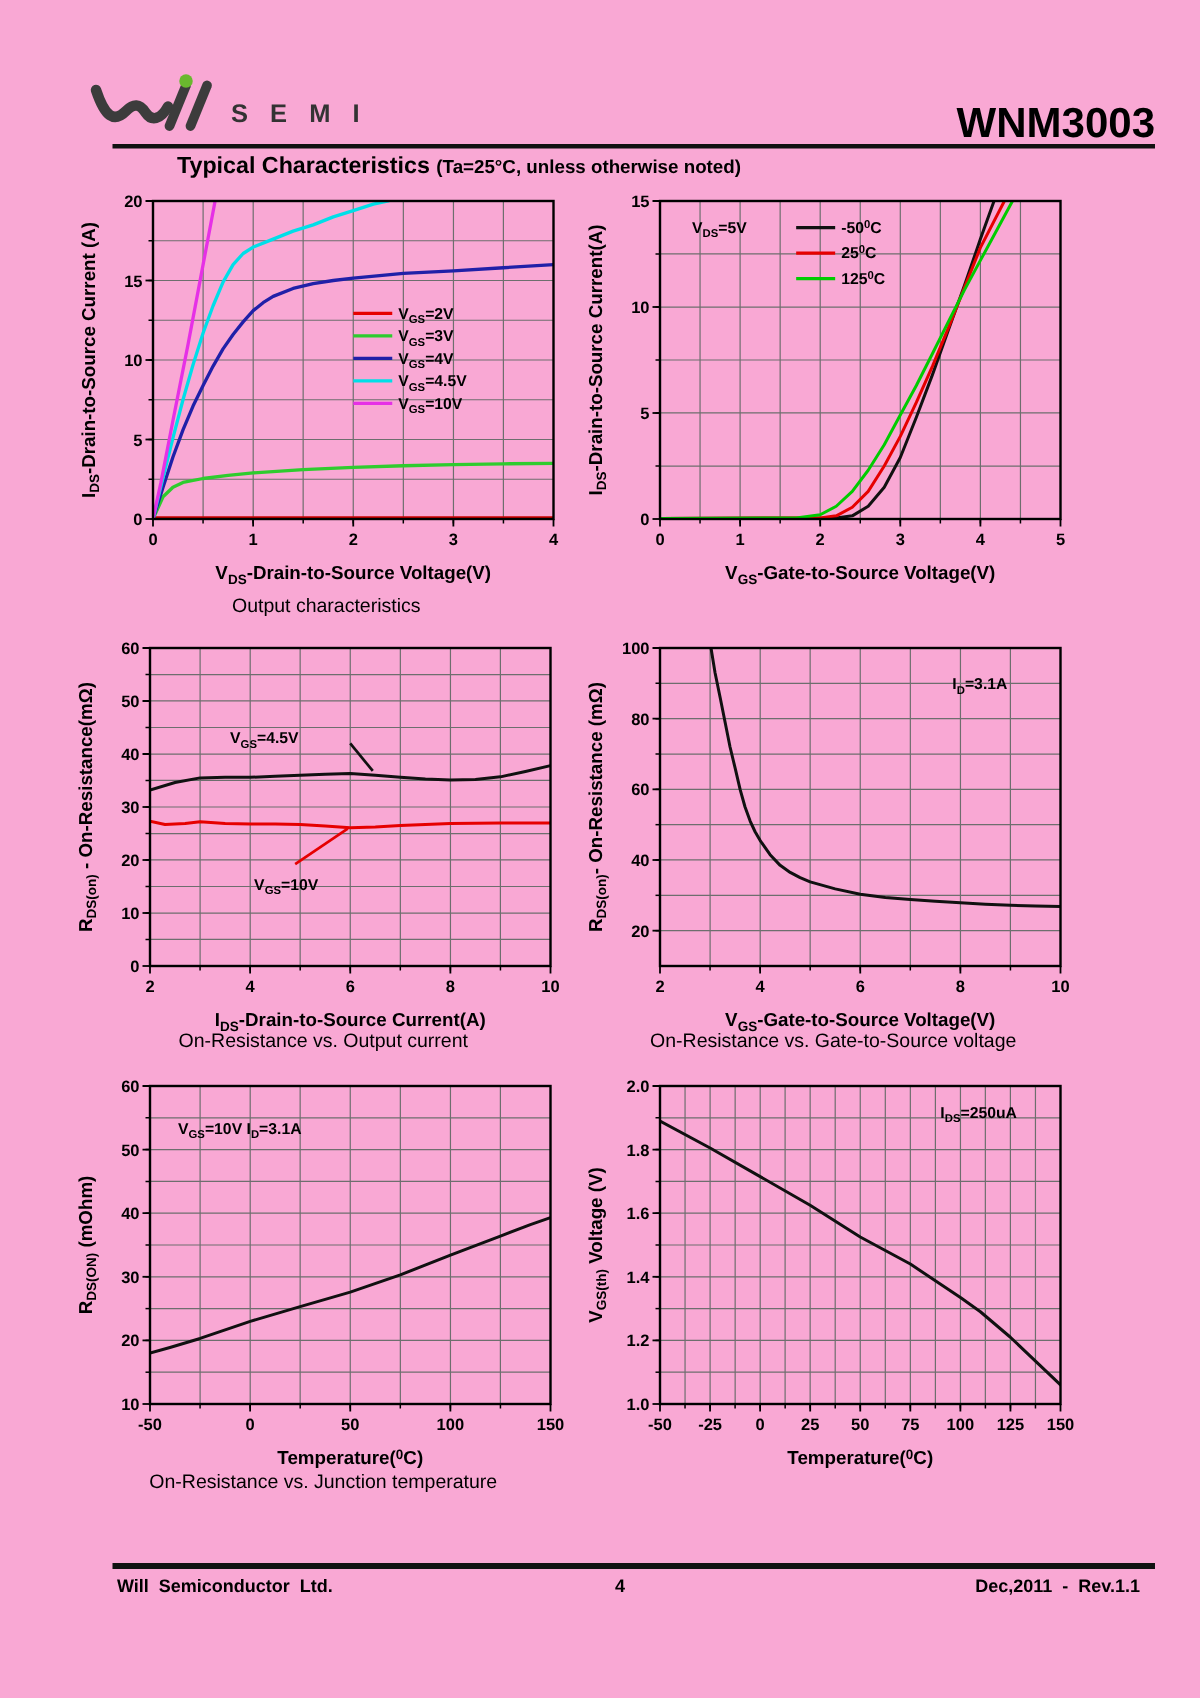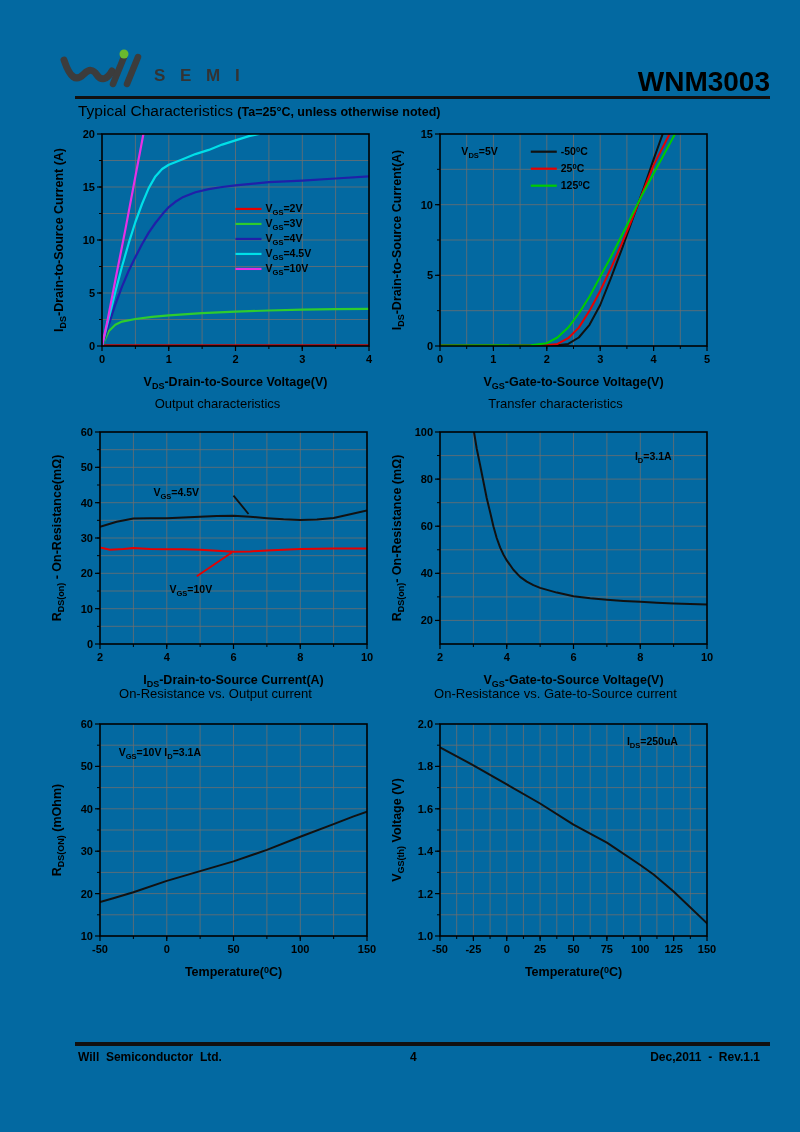--- a/index.html
+++ b/index.html
@@ -1,22 +1,22 @@
 <!DOCTYPE html>
 <html><head>
 <meta charset="utf-8">
 <style>
   html,body{margin:0;padding:0;background:#e8e8e8;}
-  .page{position:relative;width:800px;height:1132px;background:#0369a1;margin:0 auto;
+  .page{position:relative;width:800px;height:1132px;background:#f9a8d4;margin:0 auto;
         font-family:"Liberation Sans","DejaVu Sans",sans-serif;color:#000;overflow:hidden;}
   .abs{position:absolute;}
   .part-number{right:30px;top:66px;font-size:28px;font-weight:bold;}
   .header-rule{left:75px;right:30px;top:96px;height:3px;background:#111;}
   .doc-title{left:78px;top:102px;white-space:pre;}
-  .doc-title .main{font-size:15.5px;font-weight:normal;}
+  .doc-title .main{font-size:15.5px;font-weight:bold;margin-left:40px;}
   .doc-title .cond{font-size:12.5px;font-weight:bold;margin-top:28px;}
   .chart{width:335px;height:270px;}
   .caption{width:335px;text-align:center;font-size:13px;font-weight:normal;white-space:pre;}
   .footer-rule{left:75px;right:30px;top:1042px;height:4px;background:#111;}
   .footer-text{font-size:12px;font-weight:bold;white-space:pre;}
   svg text{font-family:"Liberation Sans","DejaVu Sans",sans-serif;}
 </style>
 </head>
 <body>
 
@@ -475,22 +475,22 @@
         <line x1="47" y1="54.39999999999999" x2="52" y2="54.39999999999999" stroke="#000" stroke-width="1.2"></line>
         <text x="45" y="58.39999999999999" font-size="11" font-weight="bold" text-anchor="end">1.8</text>
         <line x1="47" y1="12" x2="52" y2="12" stroke="#000" stroke-width="1.2"></line>
         <text x="45" y="16" font-size="11" font-weight="bold" text-anchor="end">2.0</text>
         <text x="185.5" y="264" font-size="12.5" font-weight="bold" text-anchor="middle" fill="#000"><tspan dy="0" font-size="12.5">Temperature(</tspan><tspan dy="-3.5" font-size="9">0</tspan><tspan dy="3.5" font-size="12.5">C)</tspan></text>
         <text x="13" y="118" font-size="12.5" font-weight="bold" text-anchor="middle" fill="#000" transform="rotate(-90 13 118)"><tspan dy="0" font-size="12.5">V</tspan><tspan dy="3" font-size="9">GS(th)</tspan><tspan dy="-3" font-size="12.5"> Voltage (V)</tspan></text>
         <text x="238.89999999999998" y="33.2" font-size="10.5" font-weight="bold" text-anchor="start" fill="#000"><tspan dy="0" font-size="10.5">I</tspan><tspan dy="3" font-size="7.56">DS</tspan><tspan dy="-3" font-size="10.5">=250uA</tspan></text>
       </svg></div>
 
   <div class="abs caption" style="left:50px;top:396px">Output characteristics</div>
-  <div class="abs caption" style="left:388px;top:396px">Transfer characteristics</div>
   <div class="abs caption" style="left:48px;top:686px">On-Resistance vs. Output current</div>
-  <div class="abs caption" style="left:388px;top:686px">On-Resistance vs. Gate-to-Source current</div>
+  <div class="abs caption" style="left:388px;top:686px">On-Resistance vs. Gate-to-Source voltage</div>
+  <div class="abs caption" style="left:48px;top:980px">On-Resistance vs. Junction temperature</div>
 
   <div class="abs footer-rule"></div>
   <div class="abs footer-text" style="left:78px;top:1050px">Will  Semiconductor  Ltd.</div>
   <div class="abs footer-text" style="left:410px;top:1050px">4</div>
   <div class="abs footer-text" style="right:40px;top:1050px">Dec,2011  -  Rev.1.1</div>
 
 </div>
 
 </body></html>

